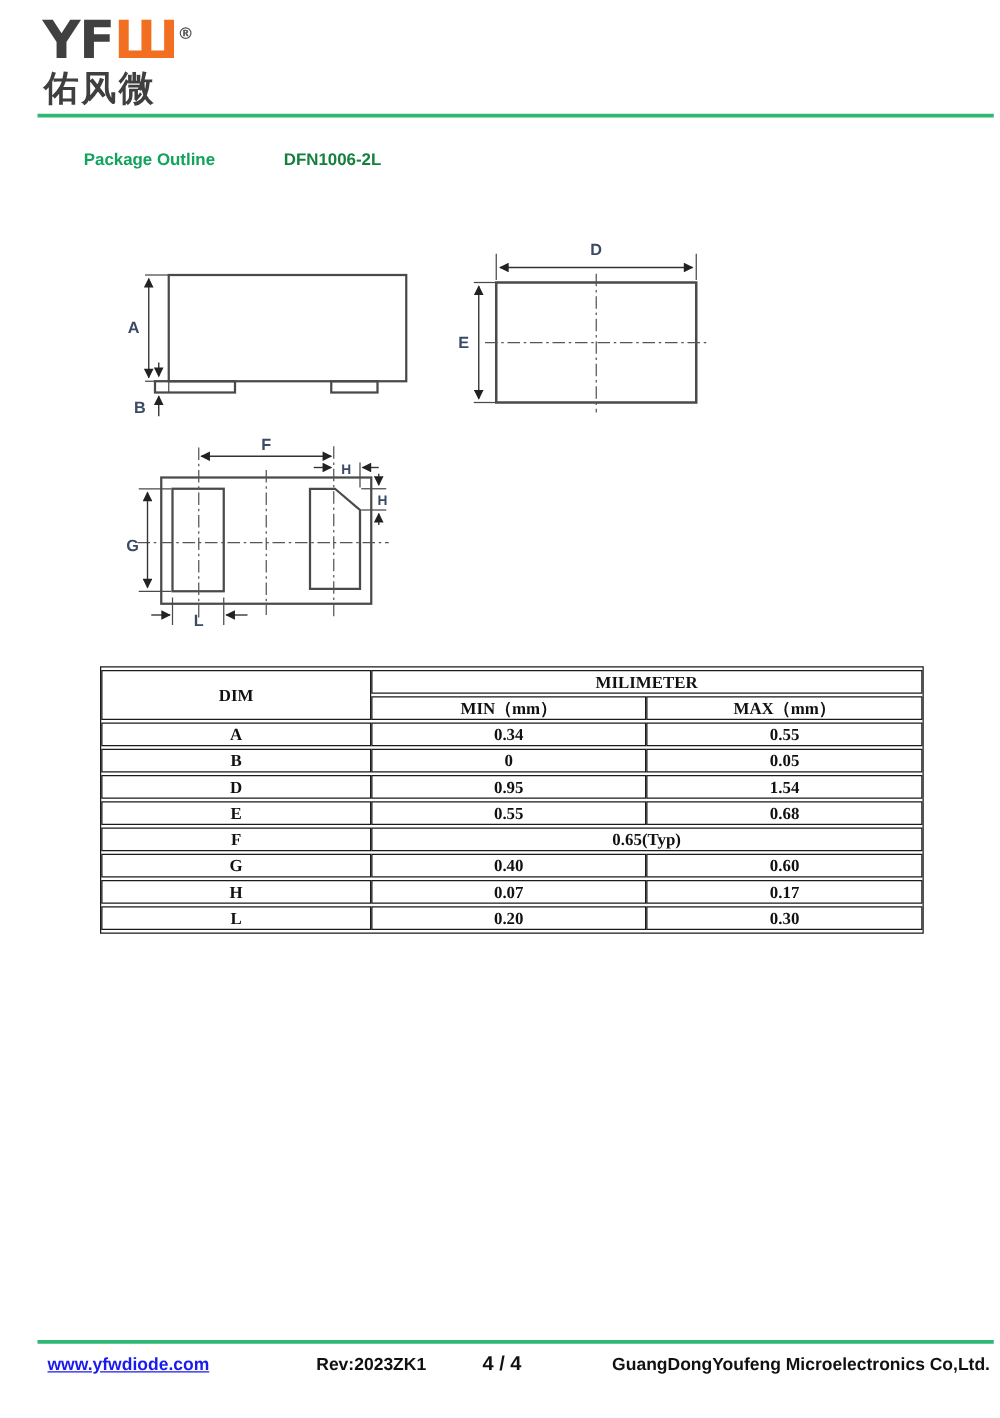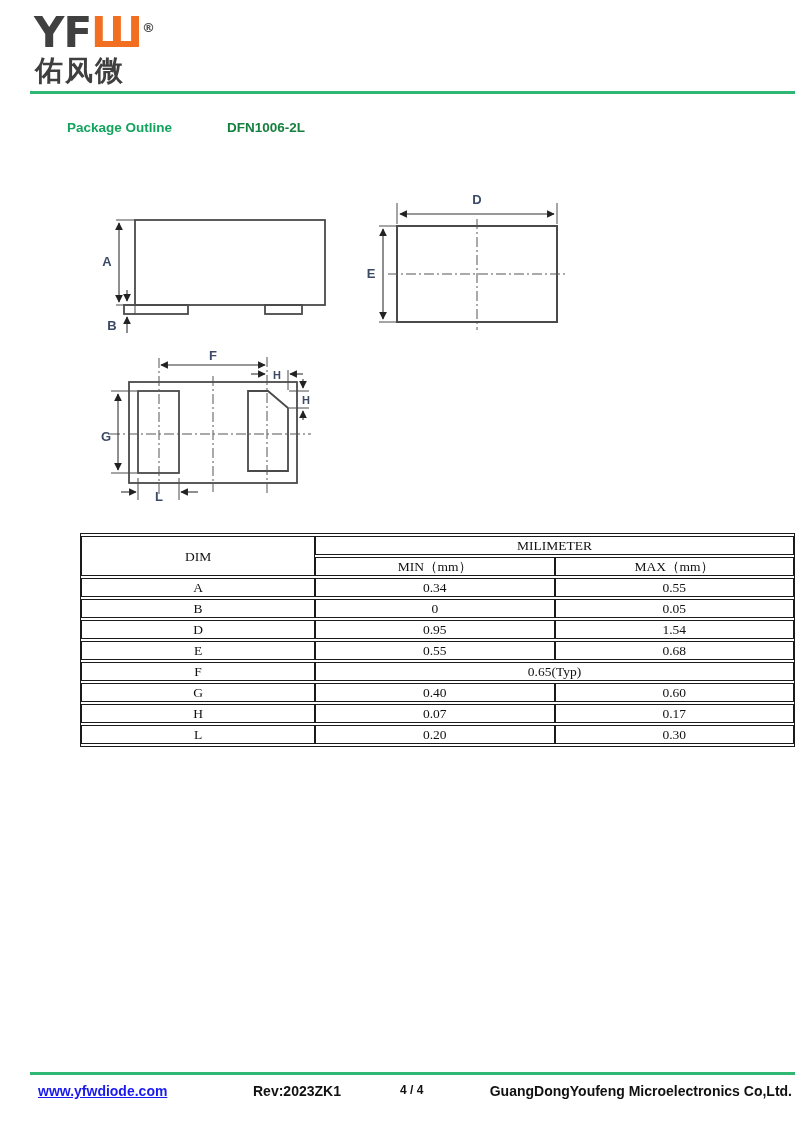--- a/index.html
+++ b/index.html
@@ -26,30 +26,30 @@
   #svg-bottom{left:95px;top:345px;}
   .shape{fill:none;stroke:#4a4a4a;stroke-width:1.8;}
   .shape2{fill:none;stroke:#4a4a4a;stroke-width:2;}
   .dim{stroke:#333;stroke-width:1.1;fill:none;}
   .ext{stroke:#4a4a4a;stroke-width:1;fill:none;}
   .cl{stroke:#555;stroke-width:1;fill:none;stroke-dasharray:10 3 2 3;}
   .dimlabel{font-family:"Liberation Sans",sans-serif;font-size:13px;font-weight:bold;
             fill:#3c4a66;text-anchor:middle;}
   .dimlabel.small{font-size:11px;}
   
-  #dim-table{position:absolute;left:80px;top:533px;width:715px;
+  #dim-table{position:absolute;left:80px;top:533px;width:659px;
              border-collapse:separate;border-spacing:0 2px;border:1px solid #1a1a1a;
-             font-family:"Liberation Serif",serif;font-size:13.5px;font-weight:normal;color:#111;}
+             font-family:"Liberation Serif",serif;font-size:13.5px;font-weight:bold;color:#111;}
   #dim-table td{border:1px solid #1a1a1a;text-align:center;vertical-align:middle;
                 height:17px;padding:0;line-height:15px;}
   
   .footer-text{position:absolute;top:1083px;font-size:14px;font-weight:bold;color:#111;}
   #footer-link{left:38px;color:#1a1aee;text-decoration:underline;cursor:pointer;}
   #footer-rev{left:233px;padding-left:20px;}
-  #footer-page{left:400px;font-size:12px;}
+  #footer-page{left:386px;font-size:16px;}
   #footer-company{right:8px;text-align:center;}
 </style>
 </head>
 <body>
 
 <div id="page">
 
   <div id="logo"><span class="yf">YF</span><span class="w">Ш</span><span class="reg">®</span></div>
   <div id="logo-cn">佑风微</div>
   <div class="green-rule" id="rule-top"></div>

